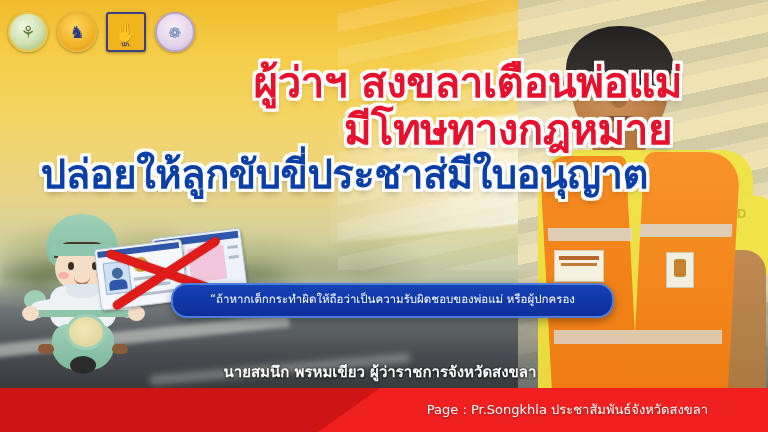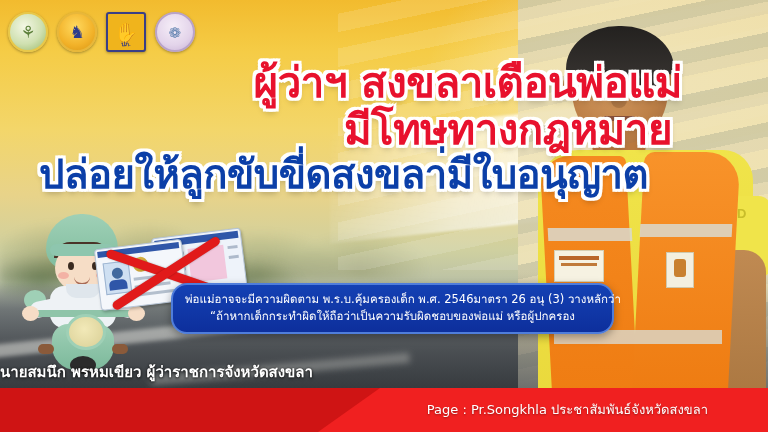--- a/index.html
+++ b/index.html
@@ -228,21 +228,21 @@
     color:#fff;
     font-family:"DejaVu Sans","Liberation Sans",sans-serif;
     font-size:11.5px;
     line-height:1.45;
     text-align:center;
     white-space:nowrap;
   }
 
   
   .govname{
-    position:absolute;left:0;top:360px;width:760px;text-align:left;z-index:24;
+    position:absolute;left:0;top:360px;width:760px;text-align:center;z-index:24;
     color:#fff;font-family:"DejaVu Sans","Liberation Sans",sans-serif;
     font-size:15px;font-weight:bold;
     text-shadow:0 1px 3px rgba(0,0,0,.7), 0 0 2px rgba(0,0,0,.6);
   }
 
   
   .footbar{position:absolute;left:0;bottom:0;width:100%;height:44px;z-index:26;}
   .foot-dark{position:absolute;left:0;bottom:0;width:100%;height:44px;background:#cf1414;}
   .foot-bright{position:absolute;right:0;bottom:0;width:450px;height:44px;background:#f02020;
                clip-path:polygon(62px 0, 450px 0, 450px 44px, 0 44px);}
@@ -362,25 +362,24 @@
     </div>
     <div class="xmark">
       <span></span>
       <span></span>
     </div>
   </div>
 
   <div class="headline">
     <span class="hl hl2">ผู้ว่าฯ สงขลาเตือนพ่อแม่</span>
     <span class="hl hl1">มีโทษทางกฎหมาย</span>
-    <span class="hl hl3">ปล่อยให้ลูกขับขี่ดสงขลา่มีใบอนุญาต</span>
+    <span class="hl hl3">ปล่อยให้ลูกขับขี่ประชาส่มีใบอนุญาต</span>
   </div>
 
   <div class="lawbox">
-    <p>พ่อแม่อาจจะมีความผิดตาม พ.ร.บ.คุ้มครองเด็ก พ.ศ. 2546มาตรา 26 อนุ (3) วางหลักว่า</p>
     <p>“ถ้าหากเด็กกระทำผิดให้ถือว่าเป็นความรับผิดชอบของพ่อแม่ หรือผู้ปกครอง</p>
   </div>
 
   <div class="govname">นายสมนึก พรหมเขียว ผู้ว่าราชการจังหวัดสงขลา</div>
 
   <div class="footbar">
     <div class="foot-dark"></div>
     <div class="foot-bright"></div>
     <div class="foot-text">Page : Pr.Songkhla ประชาสัมพันธ์จังหวัดสงขลา</div>
   </div>

